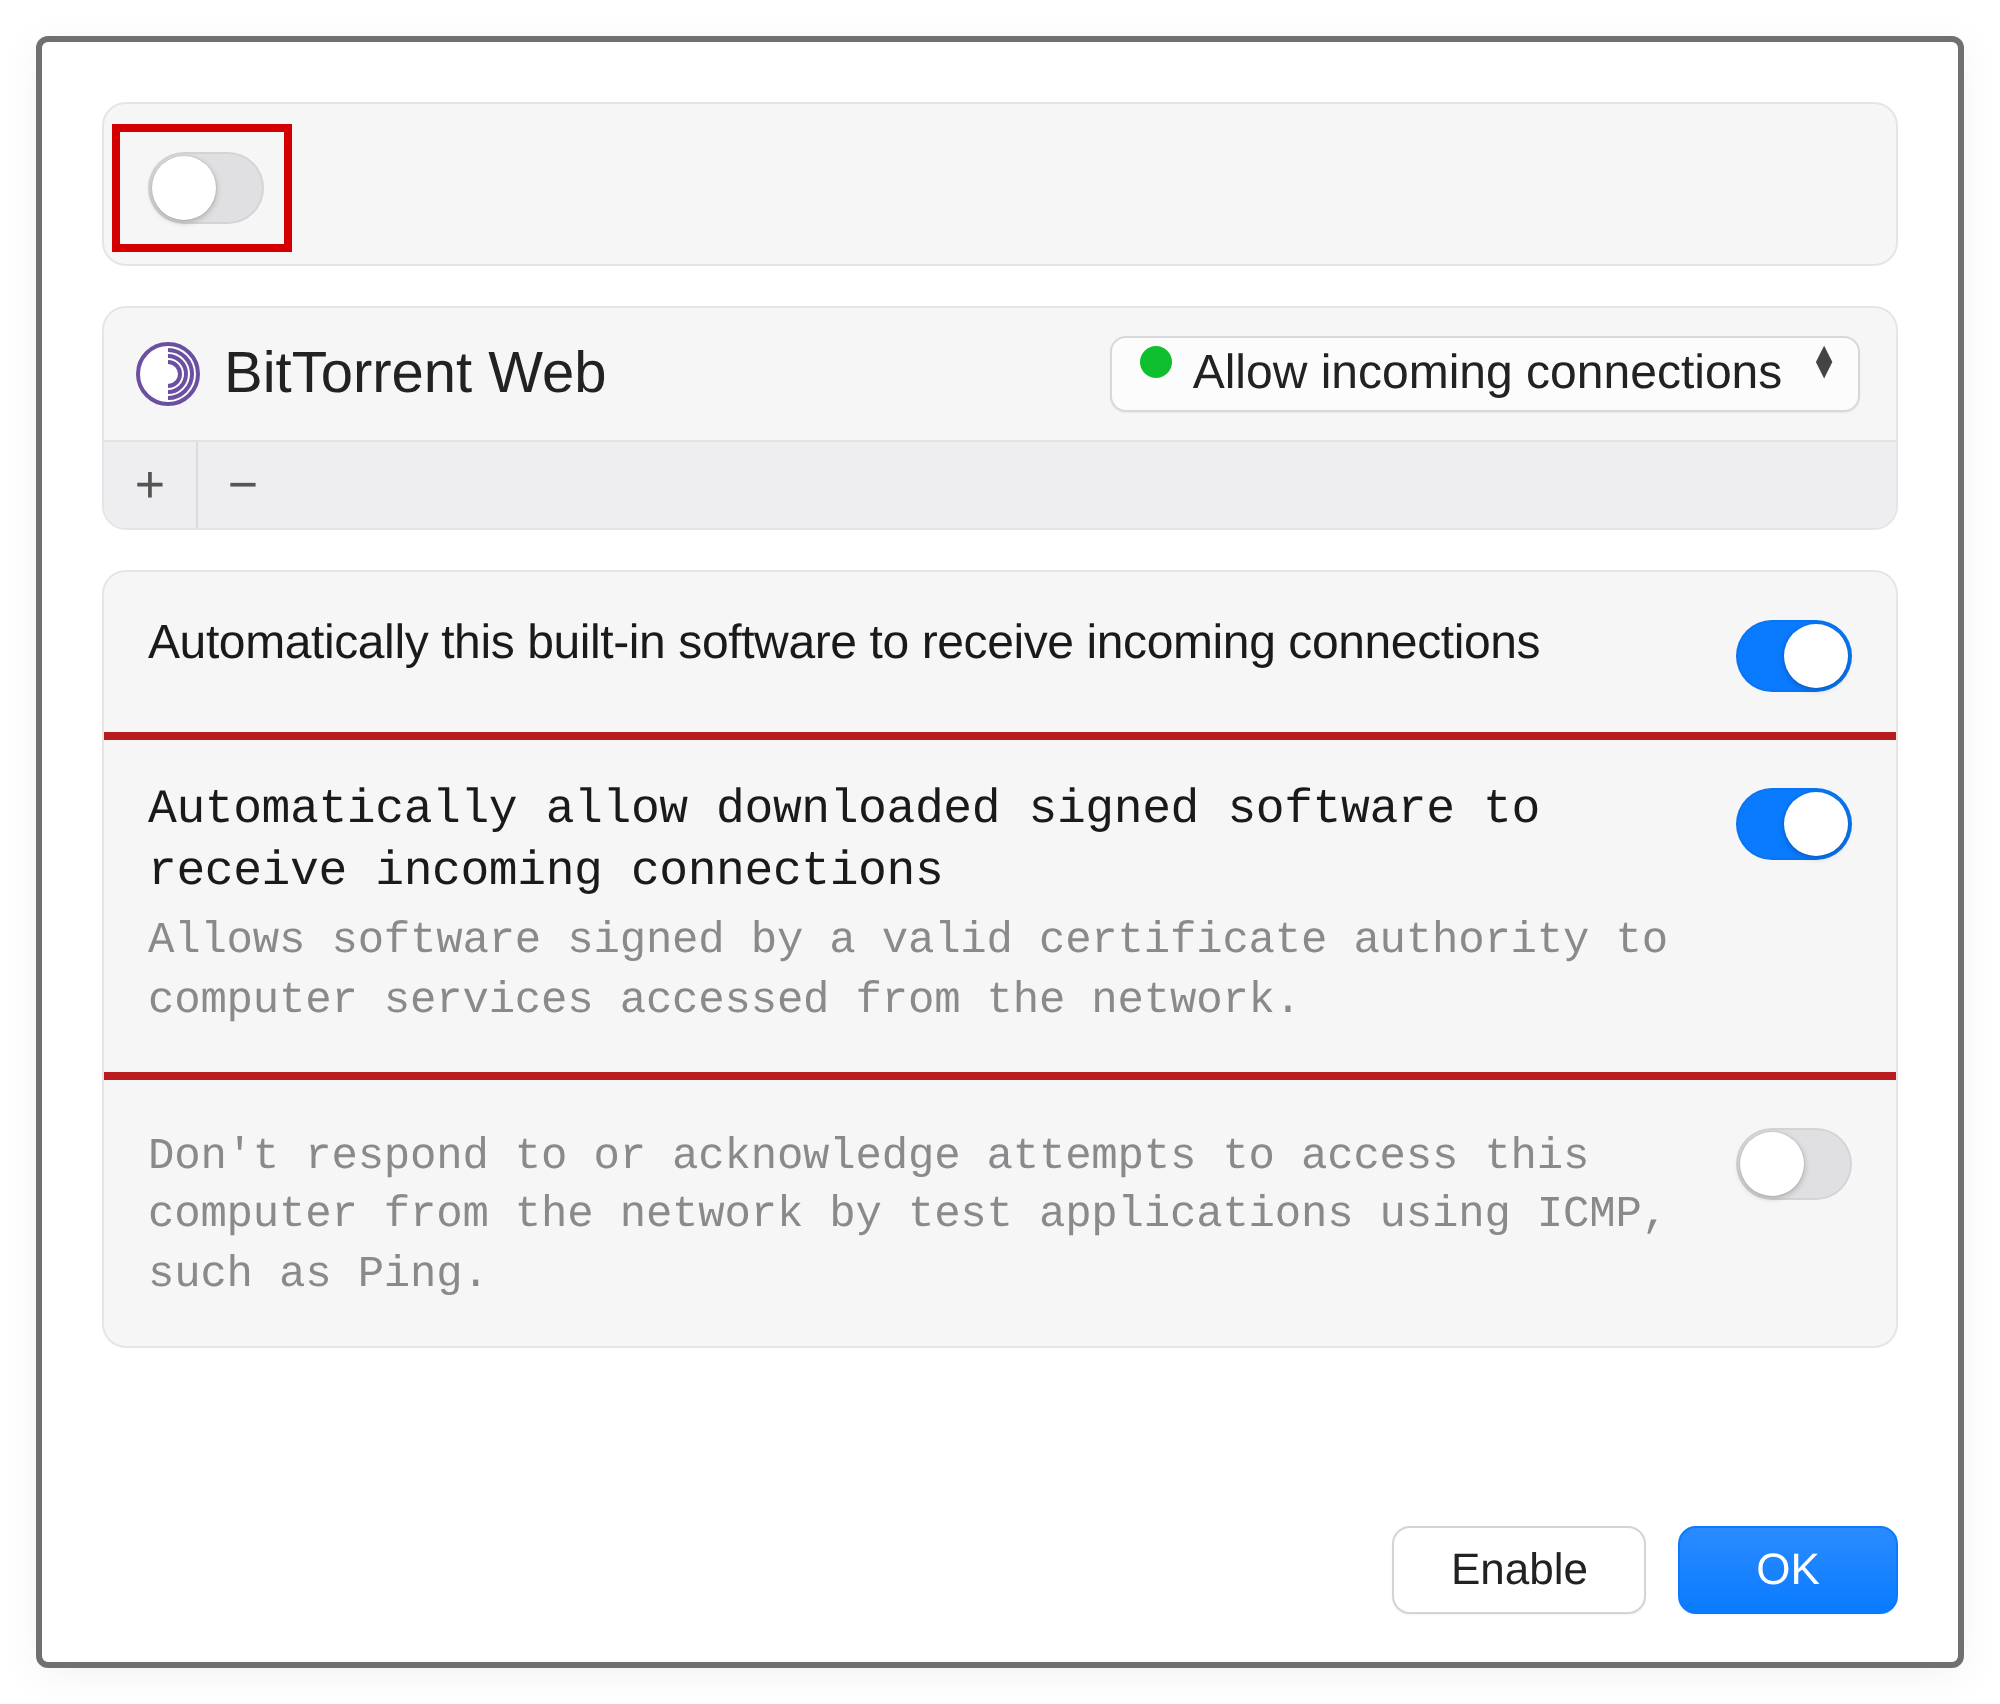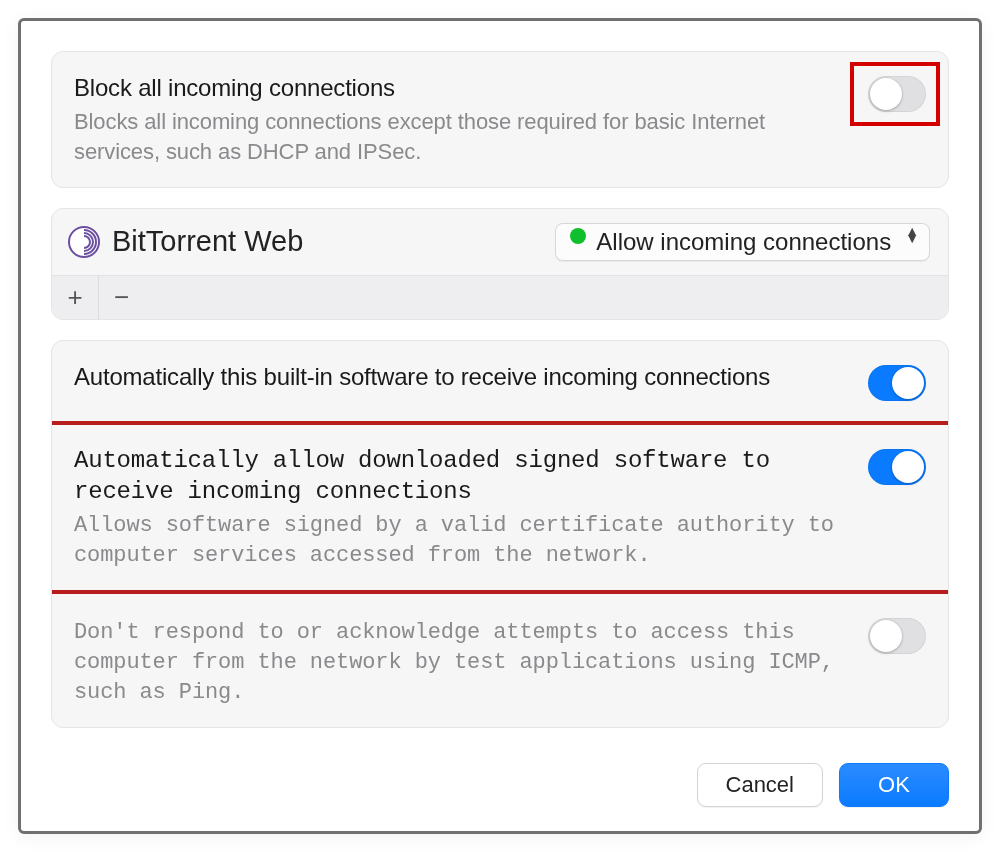--- a/index.html
+++ b/index.html
@@ -159,24 +159,20 @@
     color: #fff;
   }
 </style>
 </head>
 <body>
 
 <div class="window">
 
   <div class="panel">
     <div class="row">
-      <div class="row-text">
-        <div class="row-title">Block all incoming connections</div>
-        <div class="row-desc">Blocks all incoming connections except those required for basic Internet services, such as DHCP and IPSec.</div>
-      </div>
       <div class="toggle-wrap">
         <div class="highlight-box">
           <div class="toggle">
             <div class="knob"></div>
           </div>
         </div>
       </div>
     </div>
   </div>
 
@@ -234,17 +230,17 @@
       </div>
       <div class="toggle-wrap">
         <div class="toggle">
           <div class="knob"></div>
         </div>
       </div>
     </div>
   </div>
 
   <div class="footer">
-    <button class="btn">Cancel</button>
+    <button class="btn">Enable</button>
     <button class="btn primary">OK</button>
   </div>
 
 </div>
 
 </body></html>

